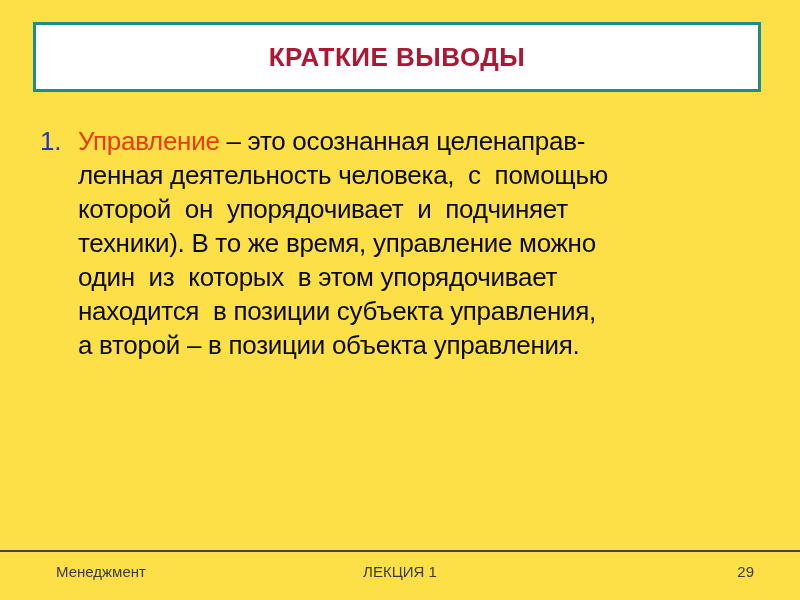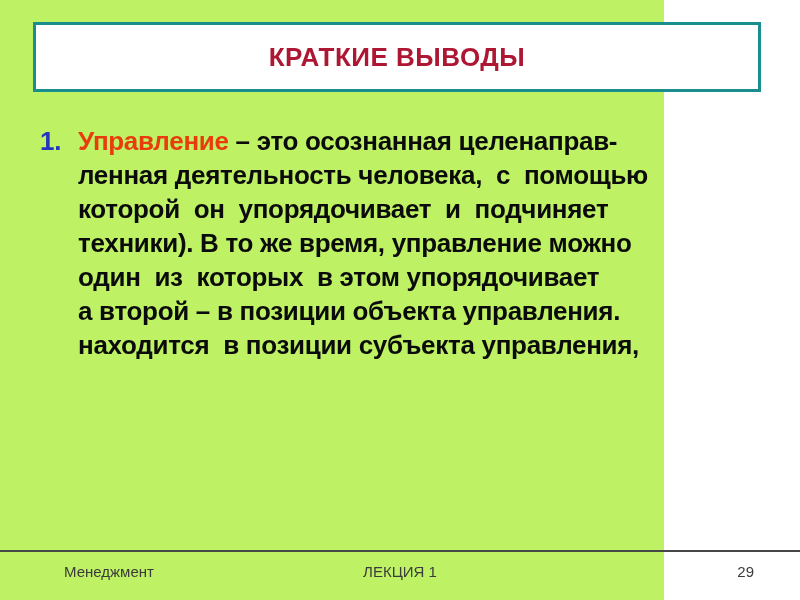--- a/index.html
+++ b/index.html
@@ -13,22 +13,22 @@
   }
   * { margin: 0; padding: 0; box-sizing: border-box; }
   html, body {
     width: 800px; height: 600px;
     background: #ffffff;
     font-family: "Liberation Sans", sans-serif;
     overflow: hidden;
   }
   .slide {
     position: relative;
-    width: 664px; height: 600px;
-    background: #bef264;
+    width: 800px; height: 600px;
+    background: #fde047;
   }
   .title-box {
     position: absolute;
     left: 33px; top: 22px;
     width: 728px; height: 70px;
     border: 3px solid var(--teal-border);
     background: #ffffff;
     display: flex;
     align-items: center;
     justify-content: center;
@@ -39,21 +39,21 @@
     font-weight: bold;
     letter-spacing: 0.5px;
     white-space: pre;
   }
   .body-text {
     position: absolute;
     left: 40px; top: 124px;
     width: 726px;
     color: var(--body-black);
     font-size: 26px;
-    font-weight: bold;
+    font-weight: normal;
     line-height: 34px;
     letter-spacing: -0.3px;
   }
   .line {
     white-space: pre;
     padding-left: 38px;
   }
   .line-first {
     padding-left: 0;
     white-space: pre;
@@ -75,41 +75,41 @@
   .footer {
     position: absolute;
     left: 0; top: 563px;
     width: 800px;
     display: flex;
     align-items: center;
     color: var(--footer-gray);
     font-size: 15px;
     font-weight: normal;
   }
-  .footer-left  { position: absolute; left: 64px; }
+  .footer-left  { position: absolute; left: 56px; }
   .footer-center{ width: 100%; text-align: center; }
   .footer-right { position: absolute; right: 46px; }
 </style>
 </head>
 <body>
 
 <div class="slide">
 
   <div class="title-box">
     <div class="title-text">КРАТКИЕ ВЫВОДЫ</div>
   </div>
 
   <div class="body-text">
     <div class="line-first"><span class="item-number">1.</span><span class="term">Управление</span><span> – это осознанная целенаправ-</span></div>
     <div class="line">ленная деятельность человека,  с  помощью</div>
     <div class="line">которой  он  упорядочивает  и  подчиняет</div>
     <div class="line">техники). В то же время, управление можно</div>
     <div class="line">один  из  которых  в этом упорядочивает</div>
+    <div class="line">находится  в позиции субъекта управления,</div>
     <div class="line">а второй – в позиции объекта управления.</div>
-    <div class="line">находится  в позиции субъекта управления,</div>
   </div>
 
   <div class="footer-rule"></div>
 
   <div class="footer">
     <span class="footer-left">Менеджмент</span>
     <span class="footer-center">ЛЕКЦИЯ 1</span>
     <span class="footer-right">29</span>
   </div>
 

